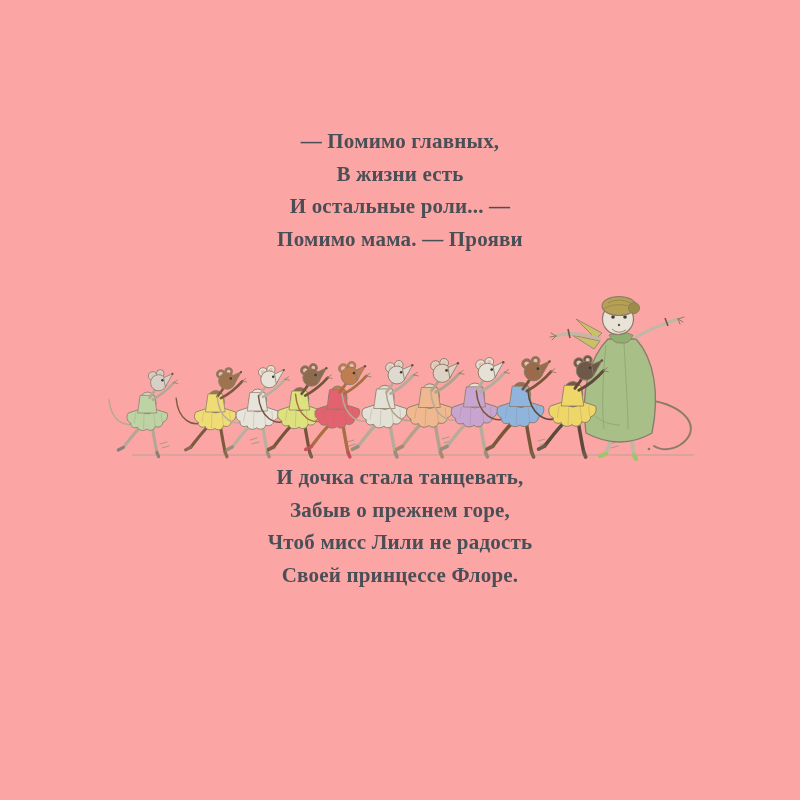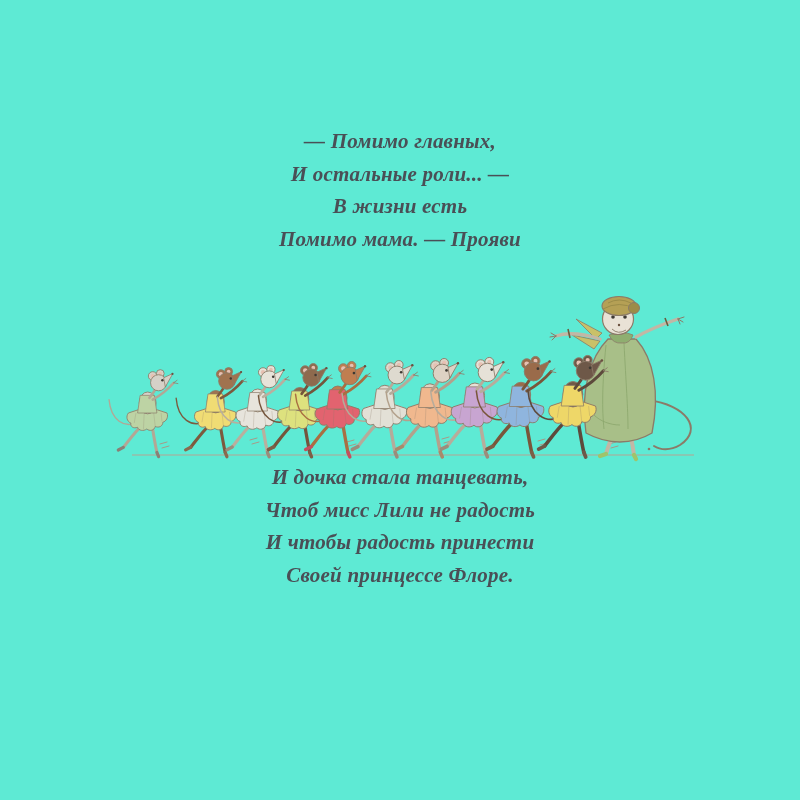--- a/index.html
+++ b/index.html
@@ -5,22 +5,21 @@
   html,body{margin:0;padding:0;}
   body{
     width:800px;height:800px;
     background:#ffffff;
     font-family:"Liberation Serif","DejaVu Serif",serif;
     overflow:hidden;
     position:relative;
   }
   .page{
     position:absolute;inset:0;
-    background:#5eead4;
-    font-style:italic;
+    background:#fca5a5;
   }
   .stanza{
     position:absolute;left:0;width:100%;
     text-align:center;
     font-weight:600;
     font-size:21px;
     line-height:32.5px;
     letter-spacing:0.2px;
     color:#4a4f56;
   }
@@ -32,22 +31,22 @@
     width:610px;height:186px;
   }
 </style>
 </head>
 <body>
 
 <div class="page">
 
   <div class="stanza stanza-top">
     <div>— Помимо главных,</div>
+    <div>В жизни есть</div>
     <div>И остальные роли... —</div>
-    <div>В жизни есть</div>
     <div>Помимо мама. — Прояви</div>
   </div>
 
   <svg class="illustration" id="mice-illustration" viewBox="0 0 610 186">
       <g>
         <line x1="32" y1="179" x2="594" y2="179" stroke="#b3a392" stroke-width="1.2"></line>
         <path d="M 60,168 l 7,-2 M 62,172 l 7,-2" stroke="#a89a88" stroke-width="1" fill="none" stroke-linecap="round"></path>
         <path d="M 150,164 l 7,-2 M 152,168 l 7,-2" stroke="#a89a88" stroke-width="1" fill="none" stroke-linecap="round"></path>
         <path d="M 247,166 l 7,-2 M 249,170 l 7,-2" stroke="#a89a88" stroke-width="1" fill="none" stroke-linecap="round"></path>
         <path d="M 342,163 l 7,-2 M 344,167 l 7,-2" stroke="#a89a88" stroke-width="1" fill="none" stroke-linecap="round"></path>
@@ -298,18 +297,18 @@
         <circle cx="17" cy="-97" r="2.1" fill="#e7c0b2"></circle>
         <circle cx="15" cy="-86" r="9.6" fill="#6e5848" stroke="#8b7b68" stroke-width="1"></circle>
         <path d="M 21,-92 L 32,-97 L 23,-81 Z" fill="#6e5848" stroke="#8b7b68" stroke-width="0.9" stroke-linejoin="round"></path>
         <circle cx="31.5" cy="-96.5" r="1.3" fill="#6b5140"></circle>
         <circle cx="19.5" cy="-89" r="1.4" fill="#3e3933"></circle>
       </g>
     </svg>
 
   <div class="stanza stanza-bottom">
     <div>И дочка стала танцевать,</div>
+    <div>Забыв о прежнем горе,</div>
     <div>Чтоб мисс Лили не радость</div>
-    <div>И чтобы радость принести</div>
     <div>Своей принцессе Флоре.</div>
   </div>
 
 </div>
 
 </body></html>

